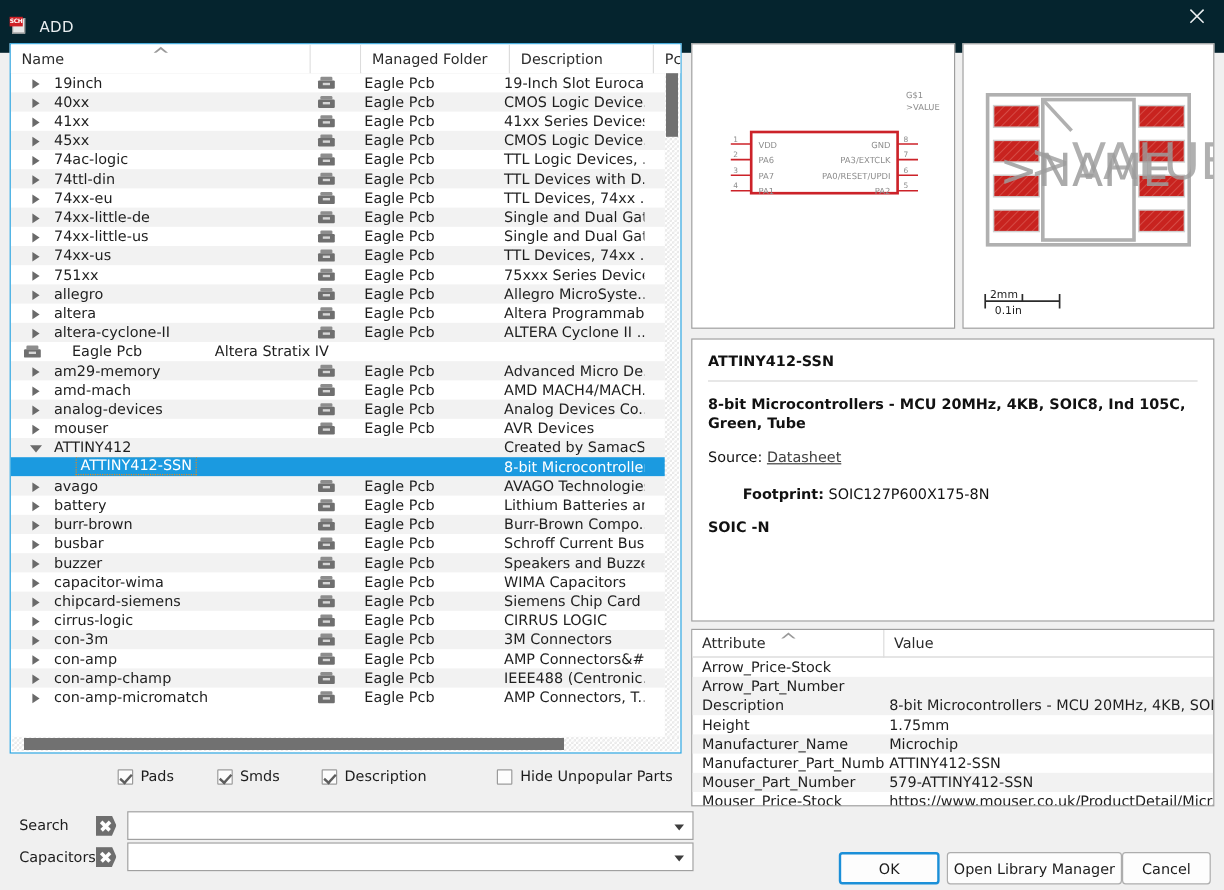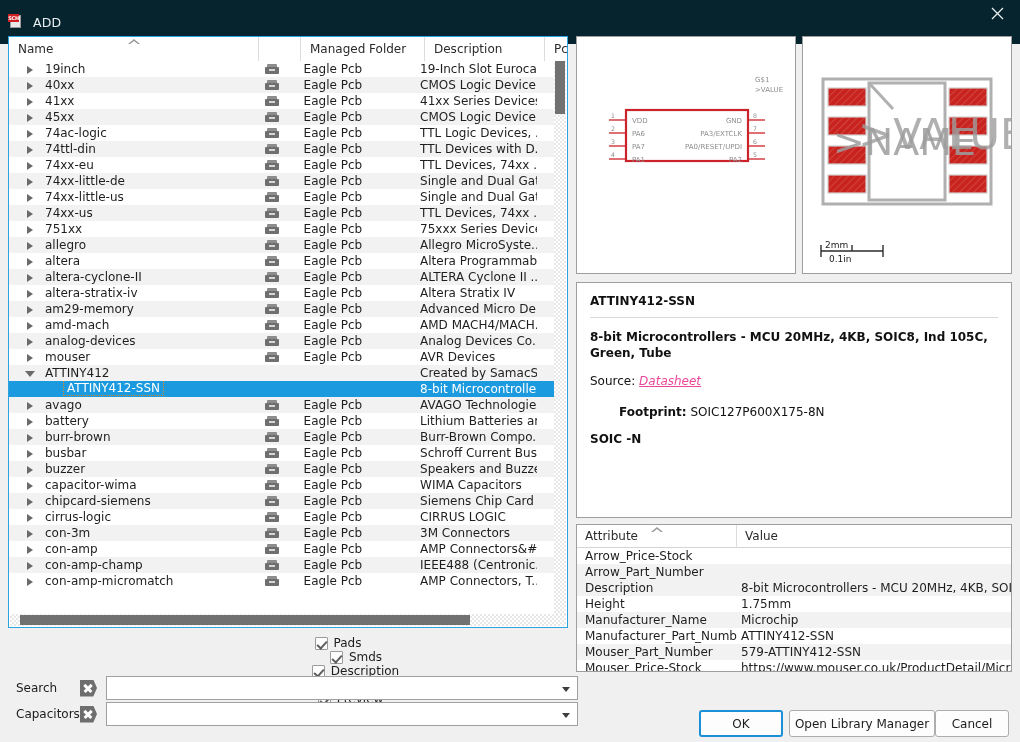--- a/index.html
+++ b/index.html
@@ -121,21 +121,21 @@
   #tree-hscroll{
     position:absolute; left:1px; bottom:1px; width:556px; height:12px;
     background:#ffffff;
     background-image:linear-gradient(45deg,#e8e8e8 25%,transparent 25%,transparent 75%,#e8e8e8 75%),
                      linear-gradient(45deg,#e8e8e8 25%,transparent 25%,transparent 75%,#e8e8e8 75%);
     background-size:4px 4px; background-position:0 0,2px 2px;
   }
   #tree-hthumb{ position:absolute; left:10px; top:1px; width:450px; height:10px; background:#717171;}
 
   
-  #opts{ position:absolute; left:90px; top:600px; width:480px; height:22px; display:flex; align-items:center;flex-direction:column;}
+  #opts{ position:absolute; left:90px; top:600px; width:480px; height:22px; display:flex; align-items:center;}
   .cbx{ display:flex; align-items:center; margin-right:0;}
   .cbx .box{
     width:13px;height:13px;border:1px solid #9b9b9b;background:#fdfdfd;
     position:relative;margin-right:6px;border-radius:1px;
   }
   .cbx .box.on:after{
     content:""; position:absolute; left:3px; top:1px; width:4px;height:8px;
     border:solid #5d5d5d; border-width:0 2px 2px 0; transform:rotate(42deg);
   }
   .cbx .lbl{ font-size:12px; color:#1c1c1c; white-space:nowrap;}
@@ -181,21 +181,21 @@
   #pcb-prev{ left:226px; width:210px;}
 
   #desc-box{
     position:absolute; left:0; top:246px; width:436px; height:236px;
     border:1px solid #9e9e9e; background:#ffffff; padding:11px 13px 0 13px; overflow:hidden;
   }
   #desc-title{ font-size:12px; font-weight:bold; color:#111; }
   #desc-hr{ height:1px; background:#d8d8d8; margin:9px 0 11px 0;}
   #desc-main{ font-size:12px; font-weight:bold; line-height:16px; color:#111;}
   #desc-src{ margin-top:13px; font-size:12px; color:#111;}
-  #desc-src a{ color:#ec4899;font-style:italic;}
+  #desc-src a{ color:#404040;}
   #desc-fp{ margin-top:17px; font-size:12px; color:#111;}
   #desc-fp b{ font-weight:bold;margin-left:29px;}
   #desc-soic{ margin-top:13px; font-size:12px; font-weight:bold; color:#111;}
 
   #attr-box{
     position:absolute; left:0; top:488px; width:436px; height:148px;
     border:1px solid #9e9e9e; background:#fff; overflow:hidden;
   }
   .ahead{
     height:23px; display:flex; border-bottom:1px solid #d5d5d5; background:#fff;
@@ -480,24 +480,20 @@
                 <i class="lid"></i>
                 <i class="bod"></i>
                 <i class="hl"></i>
               </span>
             </div>
             <div class="c-folder">Eagle Pcb</div>
             <div class="c-desc">ALTERA Cyclone II ...</div>
             <div class="c-pc"></div>
           </div>
           <div class="trow">
-            <div class="c-name">
-              <span class="arrow"></span>
-              <span class="nm">altera-stratix-iv</span>
-            </div>
             <div class="c-icon">
               <span class="boxico">
                 <i class="lid"></i>
                 <i class="bod"></i>
                 <i class="hl"></i>
               </span>
             </div>
             <div class="c-folder">Eagle Pcb</div>
             <div class="c-desc">Altera Stratix IV</div>
             <div class="c-pc"></div>

